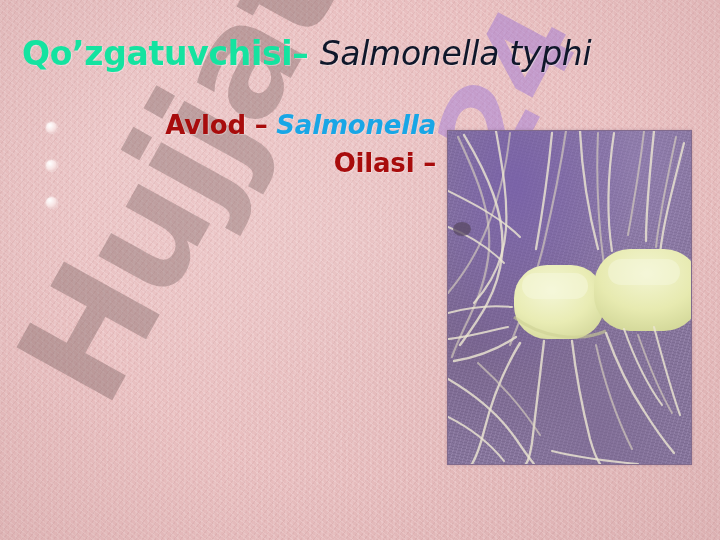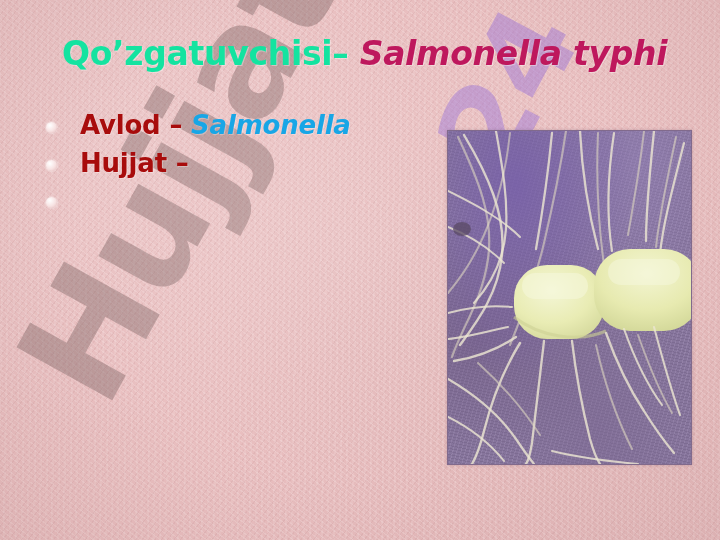--- a/index.html
+++ b/index.html
@@ -69,39 +69,40 @@
     position: absolute;
     left: 22px;
     top: 36px;
     width: 680px;
     font-size: 33px;
     font-weight: bold;
     line-height: 1.1;
     letter-spacing: -0.3px;
     text-shadow: 1px 1px 0 rgba(255,255,255,.35);
   }
-  #title .t-uz { color: #14e3a0; margin-left: 40px; }
+  #title .t-uz { color: #14e3a0; }
   #title .t-dash { color: #14e3a0; }
   #title .t-sci {
-    color: #be185d;
+    color: #0f172a;
     font-style: italic;
-    font-weight: bold;
+    font-weight: normal;
   }
 
   
   #bullets {
     position: absolute;
     left: 36px;
     top: 110px;
     width: 400px;
   }
   .bullet-row {
     position: relative;
     padding-left: 44px;
     margin-bottom: 6px;
+    text-align: right;
   }
   .bullet-dot {
     position: absolute;
     left: 10px;
     top: 12px;
     width: 11px;
     height: 11px;
     border-radius: 50%;
     background: radial-gradient(circle at 35% 32%, #ffffff 0%, #f7e2e2 55%, #e3b9ba 100%);
     box-shadow: 0 0 2px rgba(255,255,255,.9);
@@ -174,21 +175,21 @@
       <span class="bullet-dot"></span>
       <div class="bullet-text">
         <span class="lbl">Avlod –</span>
         <span class="sci">Salmonella</span>
       </div>
     </div>
 
     <div class="bullet-row">
       <span class="bullet-dot"></span>
       <div class="bullet-text">
-        <span class="lbl">Hujjat –</span><br>
+        <span class="lbl">Oilasi –</span><br>
       </div>
     </div>
 
     <div class="bullet-row">
       <span class="bullet-dot"></span>
     </div>
 
 
   </div>
 

